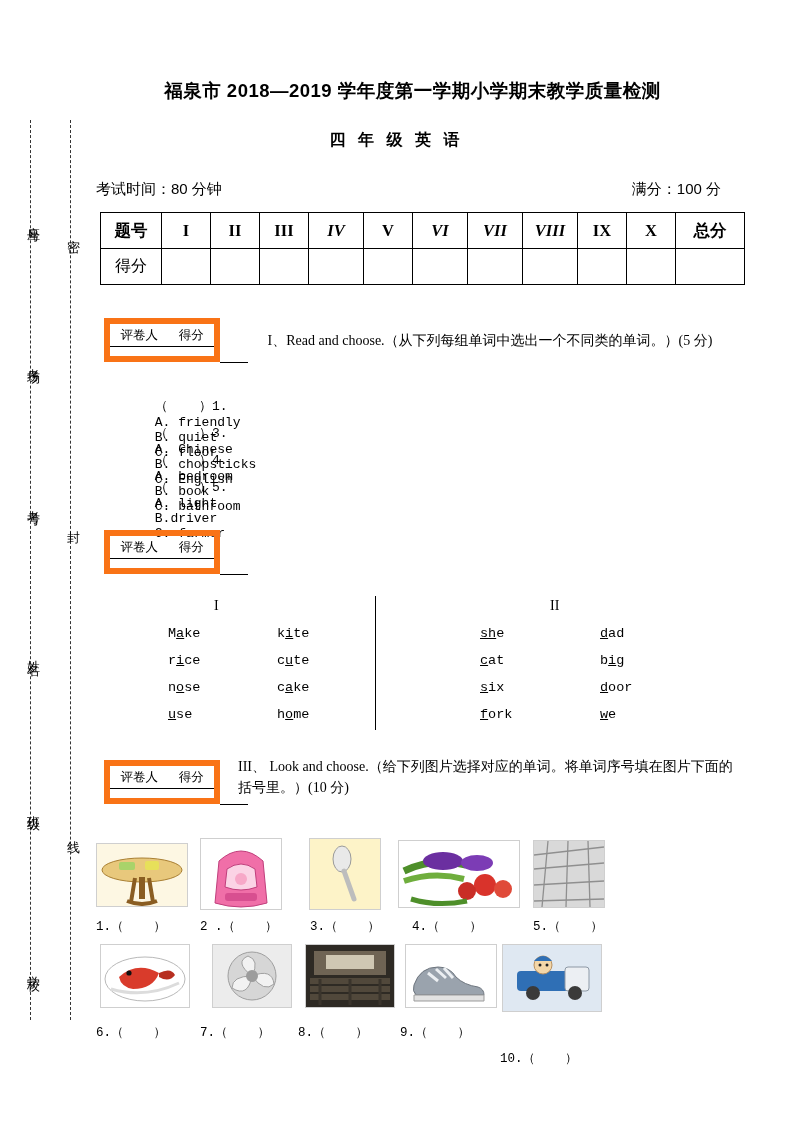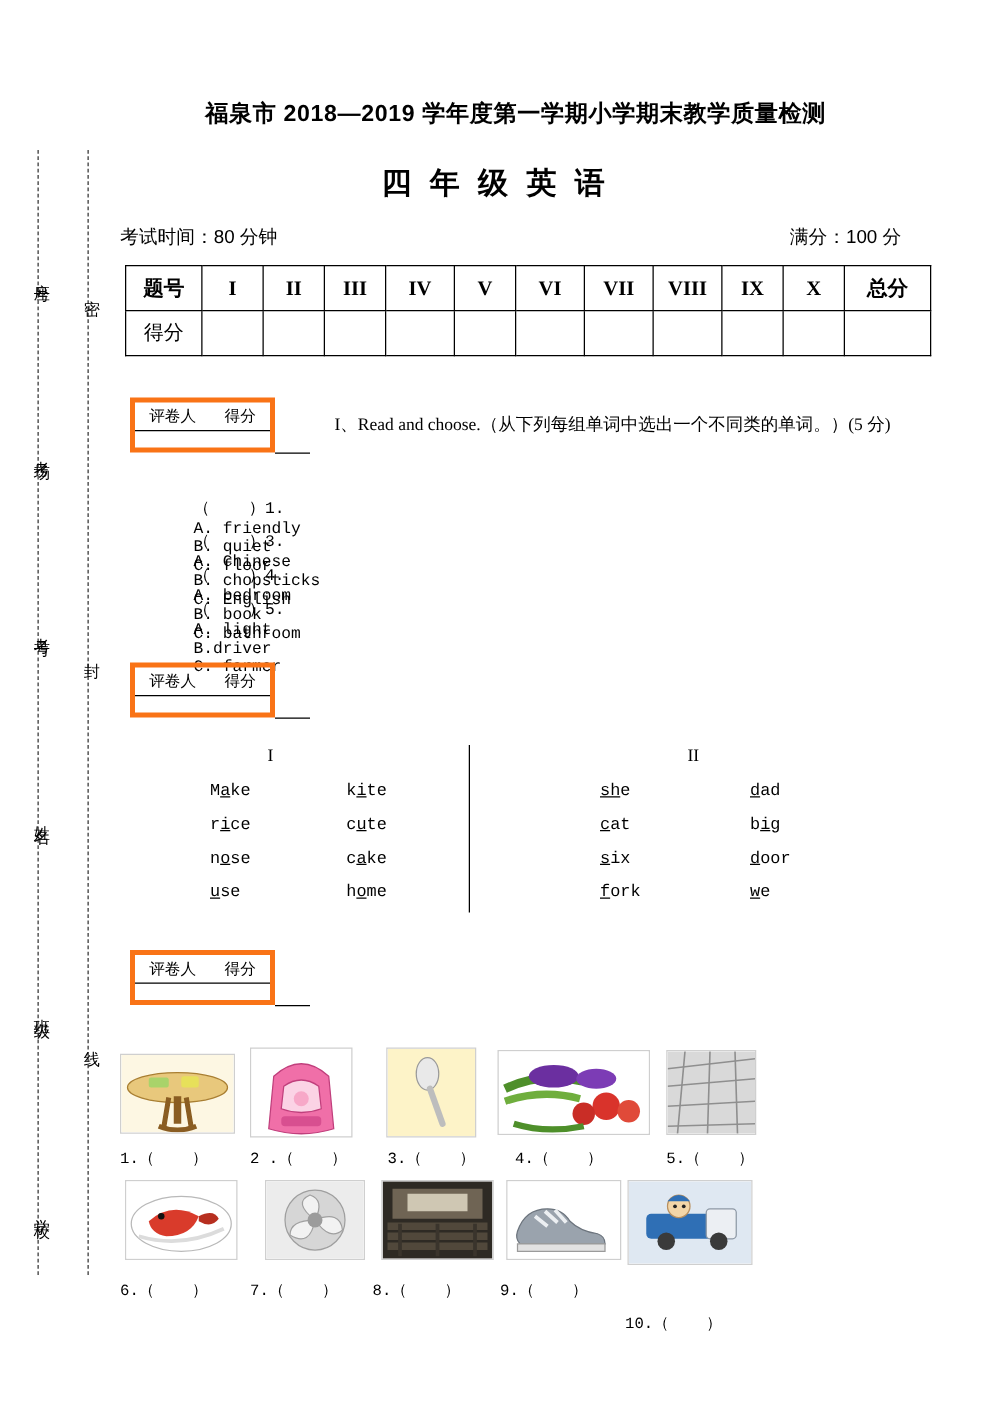--- a/index.html
+++ b/index.html
@@ -66,21 +66,21 @@
     letter-spacing: 0.5px;
   }
   .doc-subtitle {
     position: absolute;
     left: 0;
     top: 130px;
     width: 793px;
     text-align: center;
     font-family: "Liberation Sans", sans-serif;
     font-weight: bold;
-    font-size: 24px;
+    font-size: 16px;
     letter-spacing: 4px;
   }
   .exam-time {
     position: absolute;
     left: 96px;
     top: 180px;
     font-size: 15px;
     font-family: "Liberation Sans", sans-serif;
   }
   .full-score {
@@ -105,27 +105,27 @@
     vertical-align: middle;
     font-family: "Liberation Serif", serif;
     font-size: 16px;
   }
   .score-table tr.head td {
     font-weight: bold;
     font-size: 16.5px;
   }
   .sc-label { width: 58px; }
   .sc-cell { width: 46px; }
-  .sc-cell-wide { width: 52px; }
+  .sc-cell-wide { width: 52px; font-style: italic; }
   .sc-total { width: 66px; }
 
   
   .grader {
     position: absolute;
-    border: 4px solid #f97316;
+    border: 6px solid #f97316;
     width: 116px;
     height: 44px;
     box-sizing: border-box;
   }
   .grader .g-row {
     display: flex;
     height: 22px;
     align-items: center;
     justify-content: space-around;
     font-size: 12.5px;
@@ -322,20 +322,21 @@
 
   <div class="grader" style="left:104px; top:760px;">
     <div class="g-row g-line">
       <span>评卷人</span>
       <span>得分</span>
     </div>
     <div class="g-row"></div>
   </div>
   <div class="grader-tail" style="left:220px; top:804px;"></div>
 
+  <div class="sec-title" style="left:238px; top:756px; width:500px;">III、   Look and choose.（给下列图片选择对应的单词。将单词序号填在图片下面的括号里。）(10 分)</div>
 
   <div class="pic" style="left:96px; top:843px; width:90px; height:62px;">
     <svg width="90" height="62" viewBox="0 0 90 62">
       <rect x="0" y="0" width="90" height="62" fill="#fdf7e3"></rect>
       <ellipse cx="45" cy="26" rx="40" ry="12" fill="#e8c87c" stroke="#a97f32"></ellipse>
       <rect x="22" y="18" width="16" height="8" rx="2" fill="#a9d36a"></rect>
       <rect x="48" y="17" width="14" height="9" rx="2" fill="#e7e05a"></rect>
       <path d="M38 34 L34 58 M52 34 L56 58" stroke="#8a5d22" stroke-width="4"></path>
       <path d="M45 33 L45 55" stroke="#8a5d22" stroke-width="6"></path>
       <path d="M30 57 q15 6 30 0" stroke="#8a5d22" stroke-width="4" fill="none"></path>

